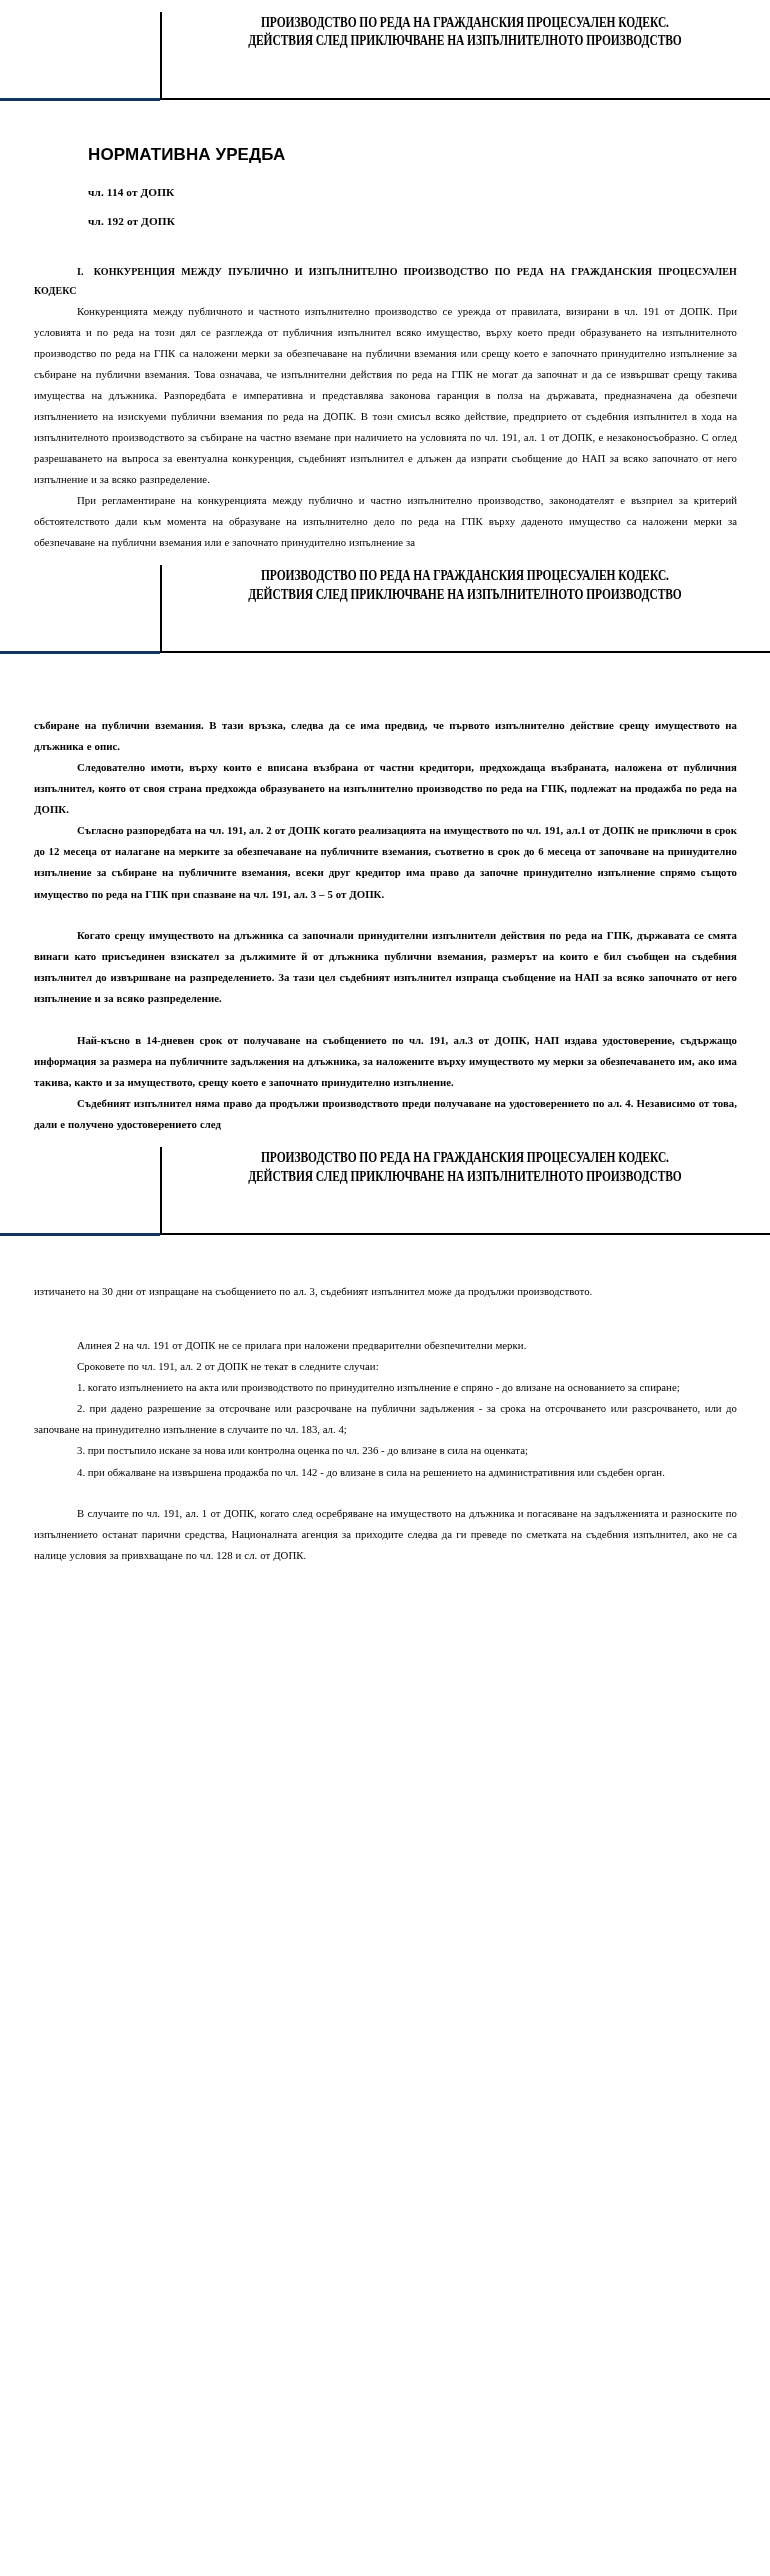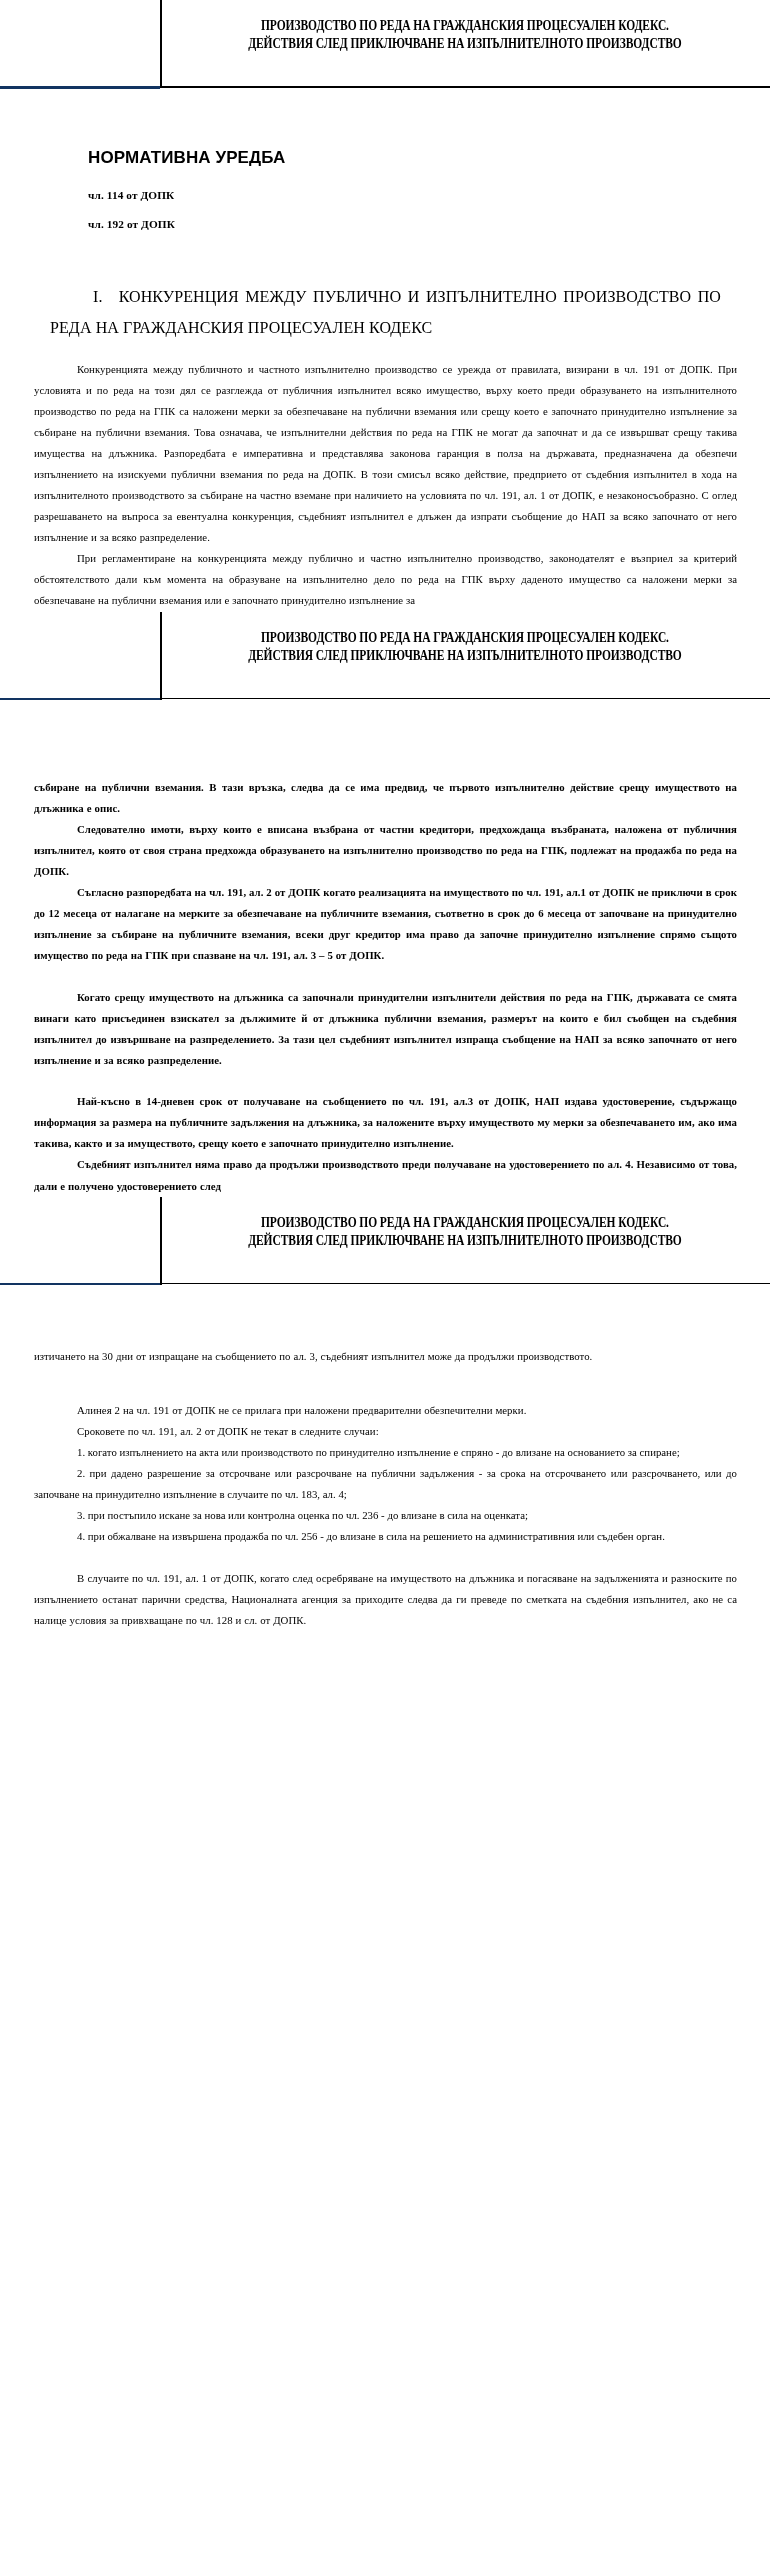--- a/index.html
+++ b/index.html
@@ -22,21 +22,22 @@
   
   .page-header {
     position: relative;
     box-sizing: border-box;
     padding: 0 0 0 0;
     margin: 0;
   }
   .page-header .hdr-inner {
     position: relative;
     min-height: 88px;
-    padding-top: 16px;
+    padding-top: 1px;
+    margin-top: 12px;
   }
   .page-header .hdr-rule-v {
     position: absolute;
     left: 160px;
     top: 0px;
     width: 1.5px;
     height: 88px;
     background: #000000;
   }
   .page-header .hdr-rule-h {
@@ -96,28 +97,28 @@
     font-weight: bold;
     font-size: 11.3px;
     line-height: 1.2;
     margin: 0 0 0 54px;
     letter-spacing: 0.1px;
   }
   .law-ref + .law-ref { margin-top: 15.5px; }
 
   .sec-head {
     font-family: "Liberation Serif", "DejaVu Serif", serif;
-    font-weight: normal;
-    font-size: 16px;
+    font-weight: bold;
+    font-size: 10px;
     line-height: 1.95;
     text-align: justify;
     text-align-last: left;
     text-indent: 43px;
     letter-spacing: 0.1px;
-    margin: 16px;
+    margin: 0;
   }
   .sec-head.roman-spaced {
     text-align: justify;
   }
 
   p.body {
     font-family: "Liberation Serif", "DejaVu Serif", serif;
     font-size: 10.8px;
     line-height: 1.95;
     text-align: justify;
@@ -206,21 +207,21 @@
 
     <div class="spacer-lg"></div>
 
 
     <p class="body lastleft">Алинея 2 на чл. 191 от ДОПК не се прилага при наложени предварителни обезпечителни мерки.</p>
     <p class="body lastleft">Сроковете по чл. 191, ал. 2 от ДОПК не текат в следните случаи:</p>
 
     <p class="listitem lastleft">1. когато изпълнението на акта или производството по принудително изпълнение е спряно - до влизане на основанието за спиране;</p>
     <p class="listitem lastleft">2. при дадено разрешение за отсрочване или разсрочване на публични задължения - за срока на отсрочването или разсрочването, или до започване на принудително изпълнение в случаите по чл. 183, ал. 4;</p>
     <p class="listitem lastleft">3. при постъпило искане за нова или контролна оценка по чл. 236 - до влизане в сила на оценката;</p>
-    <p class="listitem lastleft">4. при обжалване на извършена продажба по чл. 256 - до влизане в сила на решението на административния или съдебен орган.</p>
+    <p class="listitem lastleft">4. при обжалване на извършена продажба по чл. 142 - до влизане в сила на решението на административния или съдебен орган.</p>
 
     <div class="spacer-md"></div>
 
 
     <p class="body lastleft">В случаите по чл. 191, ал. 1 от ДОПК, когато след осребряване на имуществото на длъжника и погасяване на задълженията и разноските по изпълнението останат парични средства, Националната агенция за приходите следва да ги преведе по сметката на съдебния изпълнител, ако не са налице  условия за привхващане по чл. 128 и сл. от ДОПК.</p>
   </div>
 
 </div>
 
 

